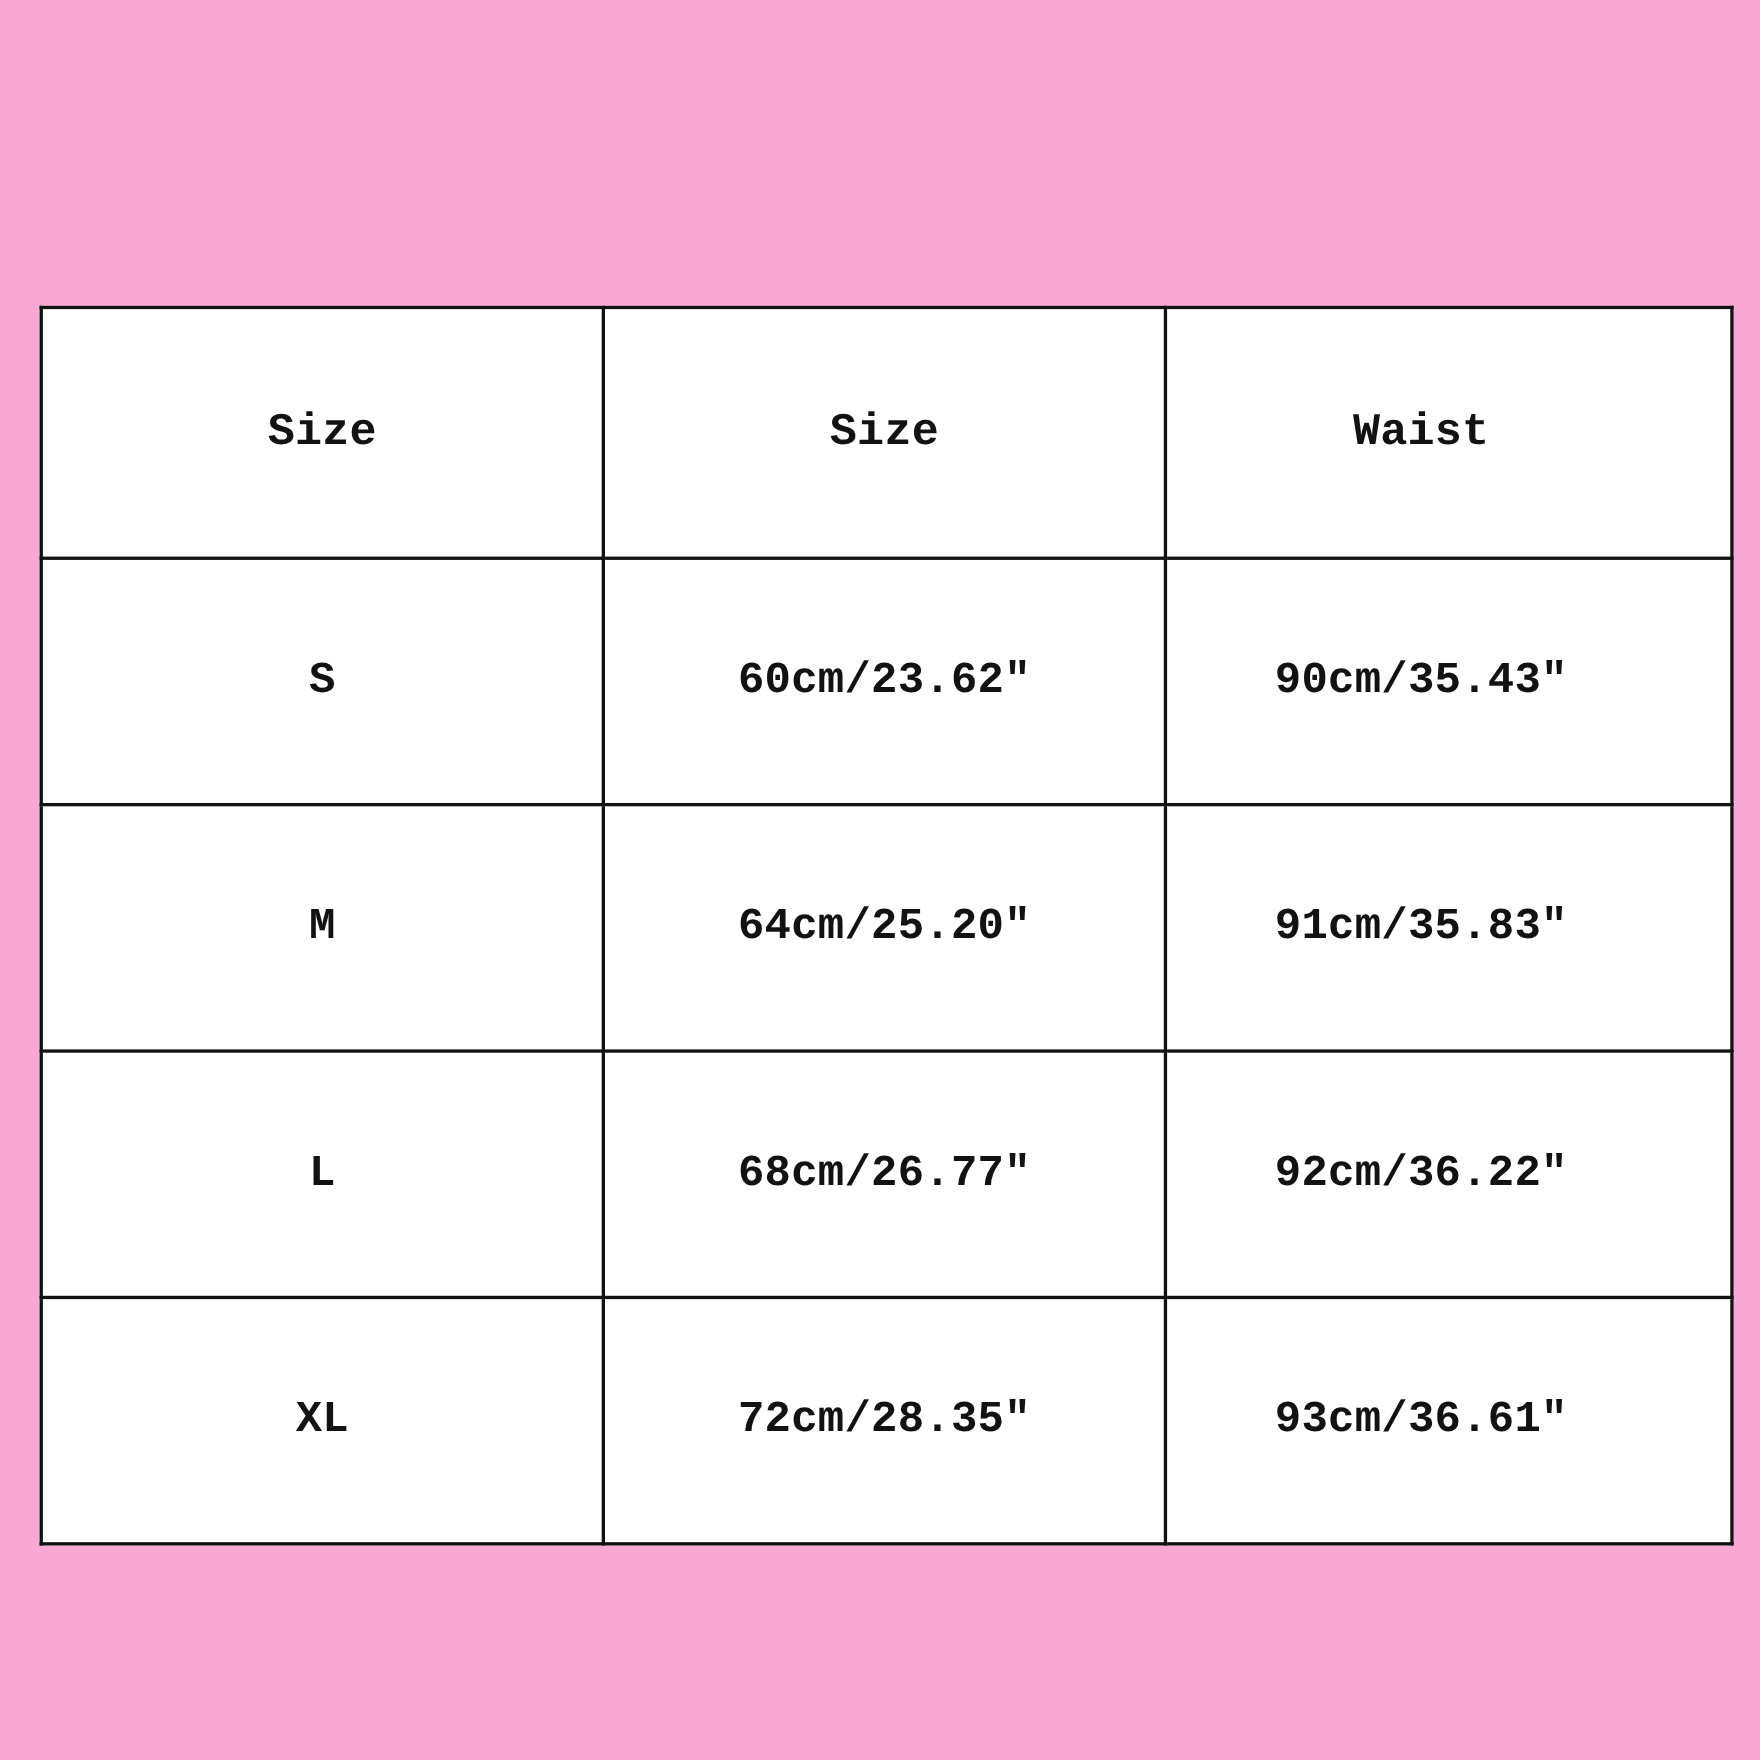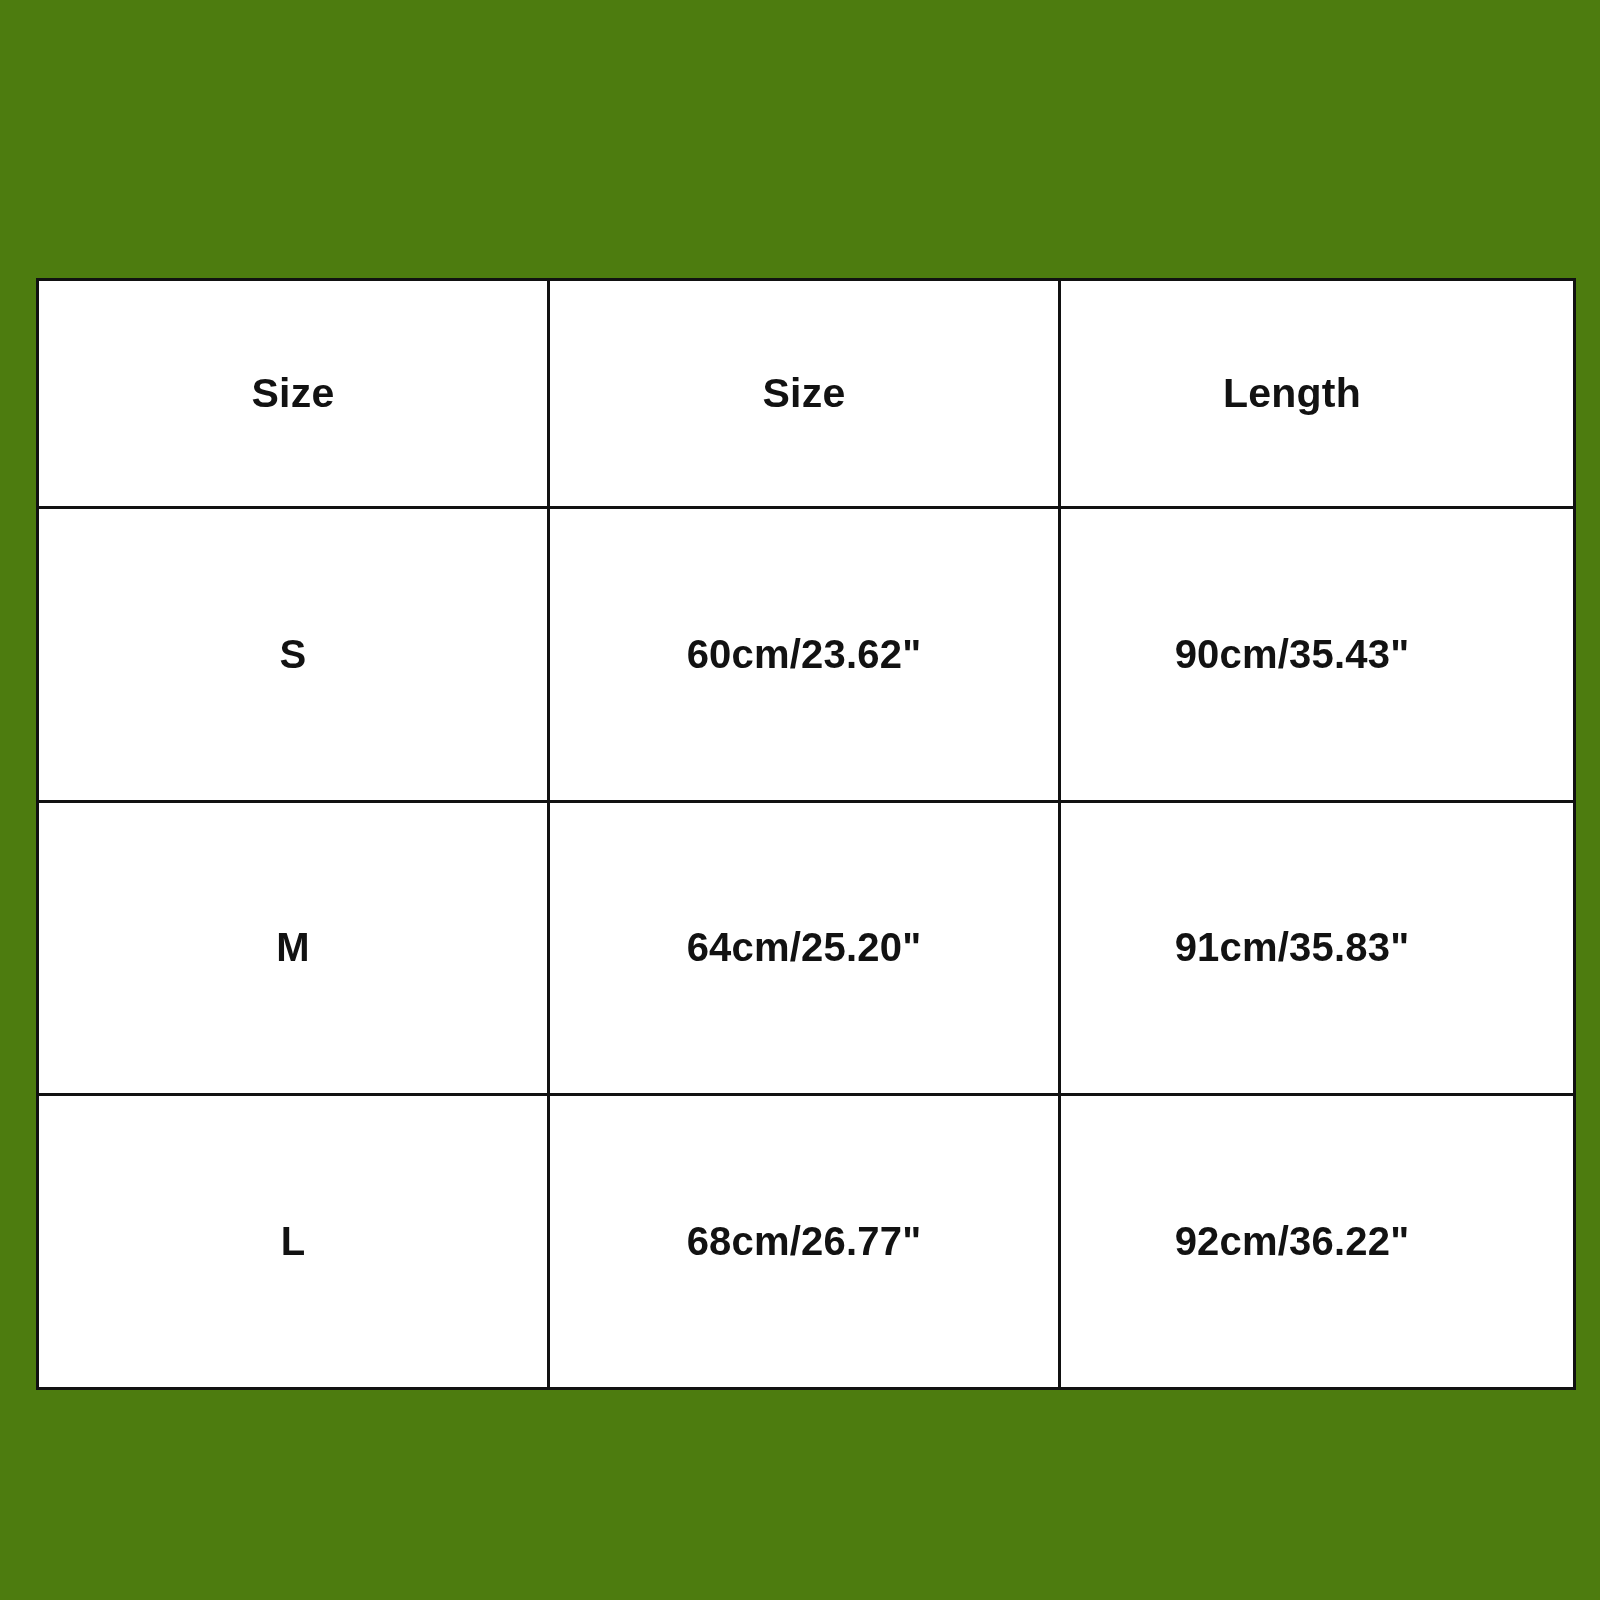--- a/index.html
+++ b/index.html
@@ -11,22 +11,23 @@
     width: 1600px;
     height: 1600px;
     font-family: "Liberation Sans", sans-serif;
     -webkit-font-smoothing: antialiased;
   }
 
   #page {
     position: relative;
     width: 1600px;
     height: 1600px;
-    background: #4d7c0f;
+    background: #f9a8d4;
     overflow: hidden;
+    font-family: Liberation Mono, monospace;
   }
 
   
   .size-chart {
     position: absolute;
     left: 36px;
     top: 278px;
     width: 1537px;
     height: 1112px;
     border-collapse: collapse;
@@ -85,21 +86,21 @@
 
     <thead>
       <tr>
         <th>
           <span class="cell-text">Size</span>
         </th>
         <th>
           <span class="cell-text">Size</span>
         </th>
         <th class="col-length">
-          <span class="cell-text">Length</span>
+          <span class="cell-text">Waist</span>
         </th>
       </tr>
     </thead>
 
     <tbody>
       <tr>
         <td>
           <span class="cell-text">S</span>
         </td>
         <td>
@@ -127,16 +128,27 @@
           <span class="cell-text">L</span>
         </td>
         <td>
           <span class="cell-text">68cm/26.77"</span>
         </td>
         <td class="col-length">
           <span class="cell-text">92cm/36.22"</span>
         </td>
       </tr>
 
+      <tr>
+        <td>
+          <span class="cell-text">XL</span>
+        </td>
+        <td>
+          <span class="cell-text">72cm/28.35"</span>
+        </td>
+        <td class="col-length">
+          <span class="cell-text">93cm/36.61"</span>
+        </td>
+      </tr>
     </tbody>
   </table>
 
 </div>
 
 </body></html>

